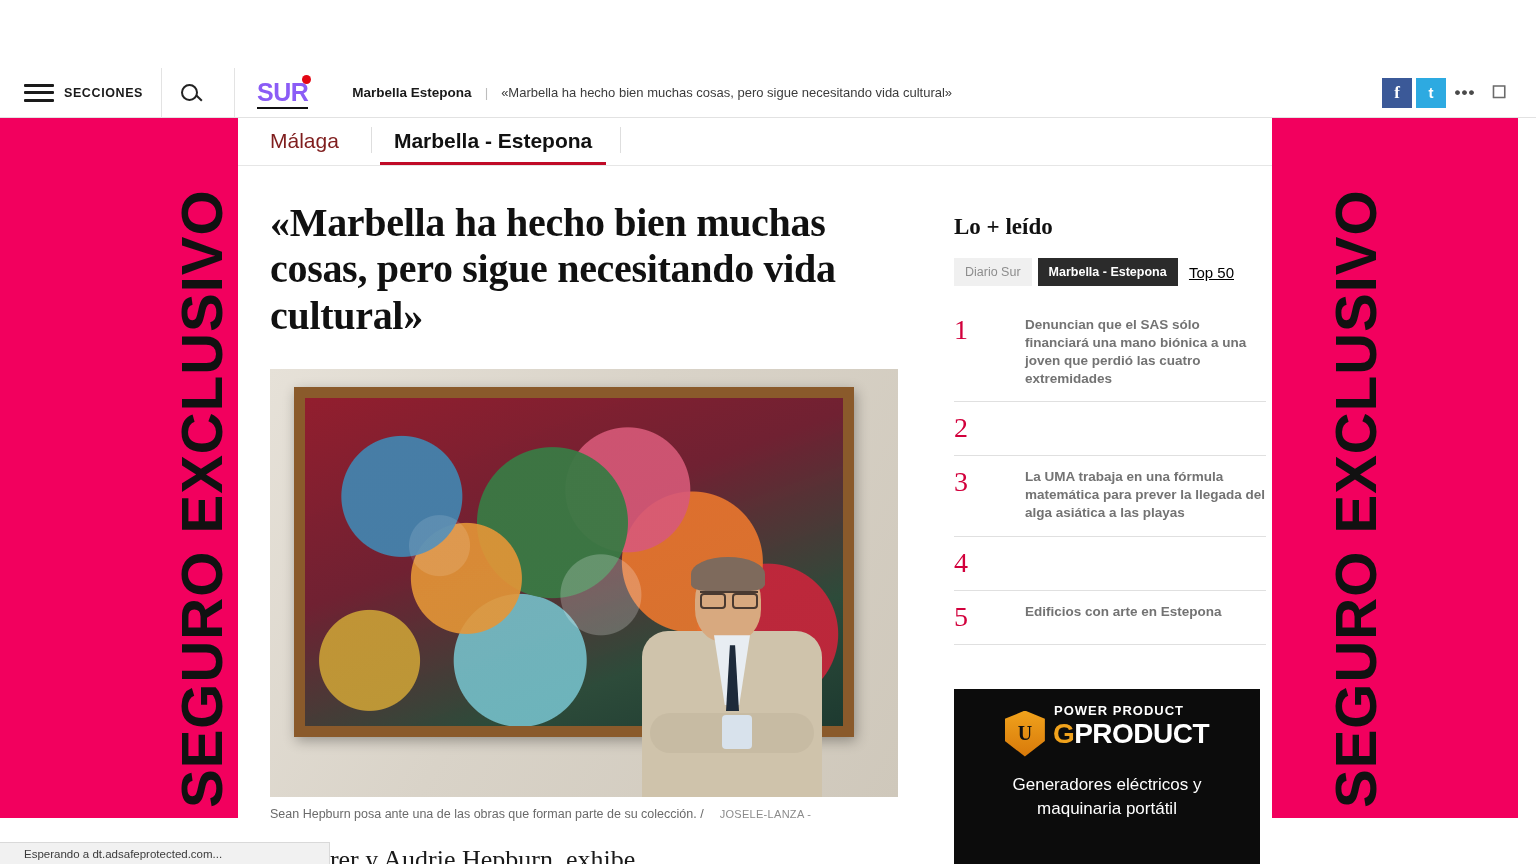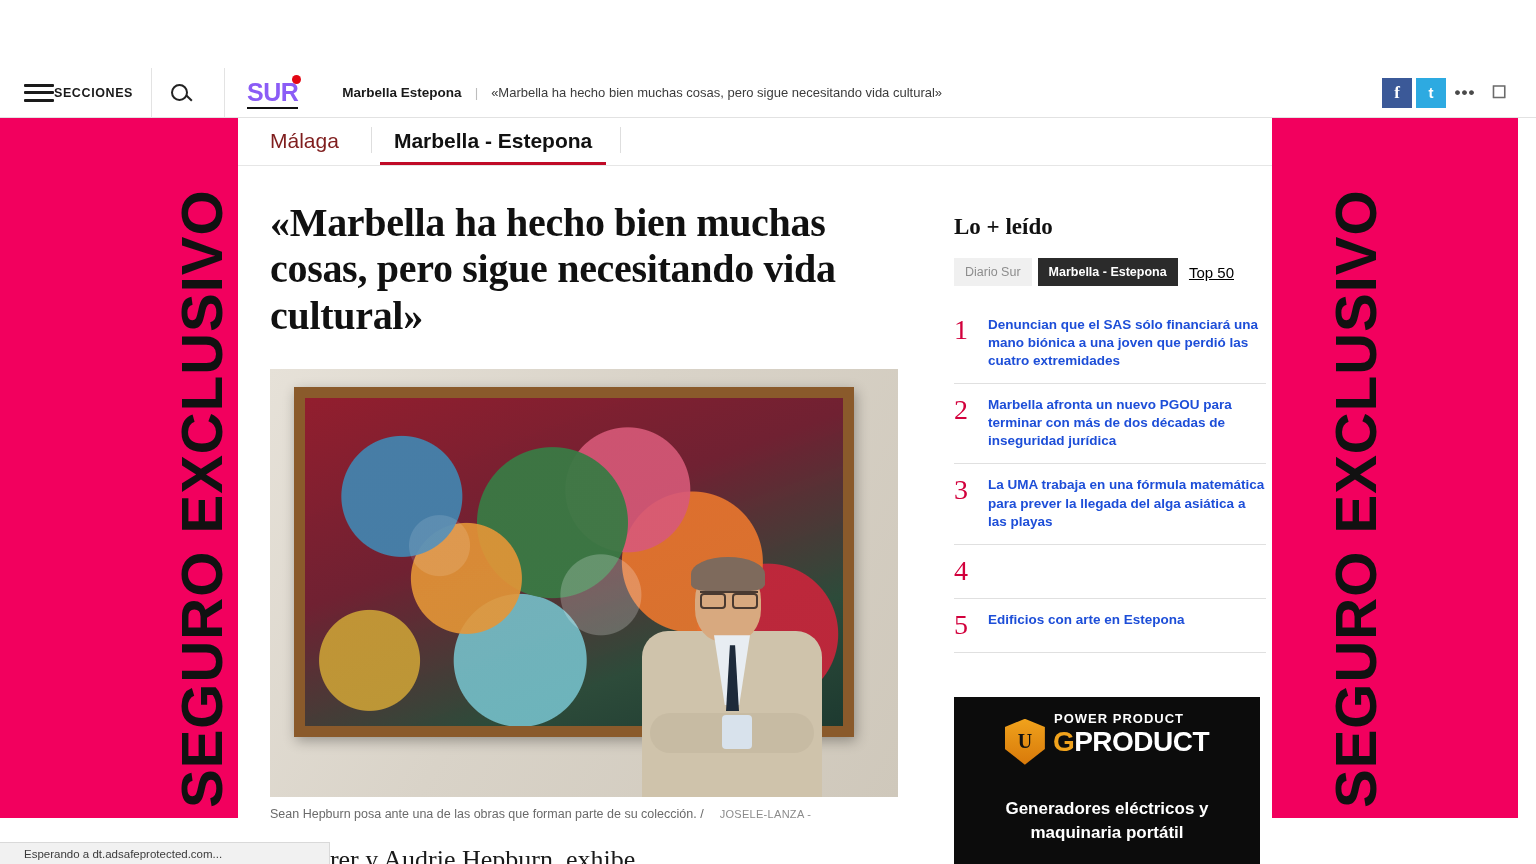--- a/index.html
+++ b/index.html
@@ -34,21 +34,21 @@
     height: 50px;
     background: #ffffff;
     border-bottom: 1px solid #e2e2e2;
     display: flex;
     align-items: center;
     z-index: 30;
   }
   .hamburger-wrap {
     display: flex;
     align-items: center;
-    gap: 0;
+    gap: 10px;
     padding-left: 24px;
     height: 50px;
   }
   .hamburger {
     width: 30px; height: 18px;
     display: flex; flex-direction: column; justify-content: space-between;
     cursor: pointer;
   }
   .hamburger span { display: block; height: 3px; background: #1a1a1a; border-radius: 1px; }
   .secciones-label {
@@ -432,23 +432,24 @@
     color: #d2003c;
     font-size: 28px;
     line-height: 1;
     width: 20px;
     flex: 0 0 20px;
     text-align: left;
   }
   .rank-text {
     font-size: 13.5px;
     line-height: 1.34;
-    color: #1d4ed8;
+    color: #737373;
     font-weight: bold;
     cursor: pointer;
+    margin-left: 37px;
   }
   .ad-box {
     margin-top: 44px;
     width: 306px;
     height: 178px;
     background: #0c0c0c;
     position: relative;
     overflow: hidden;
   }
   .ad-brandrow {
@@ -476,25 +477,25 @@
   }
   .ad-brand {
     color: #fff;
     font-size: 28px;
     font-weight: bold;
     letter-spacing: -0.5px;
   }
   .ad-brand .accent { color: #f0a21c; }
   .ad-line {
     position: absolute;
-    left: 0; right: 0; top: 100px;
+    left: 0; right: 0; top: 84px;
     text-align: center;
     color: #fff;
     font-size: 17px;
-    font-weight: bold;
+    font-weight: normal;
     line-height: 1.45;
   }
 
   
   .status-bar {
     position: absolute;
     left: 0; bottom: 0;
     height: 22px;
     min-width: 330px;
     background: #f1f1f1;
@@ -599,21 +600,20 @@
           <div class="top50">Top 50</div>
         </div>
 
         <ul class="rank-list">
           <li class="rank-item">
             <span class="rank-num">1</span>
             <span class="rank-text">Denuncian que el SAS sólo financiará una mano biónica a una joven que perdió las cuatro extremidades</span>
           </li>
           <li class="rank-item">
             <span class="rank-num">2</span>
-            <span class="rank-text">Marbella afronta un nuevo PGOU para terminar con más de dos décadas de inseguridad jurídica</span>
           </li>
           <li class="rank-item">
             <span class="rank-num">3</span>
             <span class="rank-text">La UMA trabaja en una fórmula matemática para prever la llegada del alga asiática a las playas</span>
           </li>
           <li class="rank-item">
             <span class="rank-num">4</span>
           </li>
           <li class="rank-item">
             <span class="rank-num">5</span>

